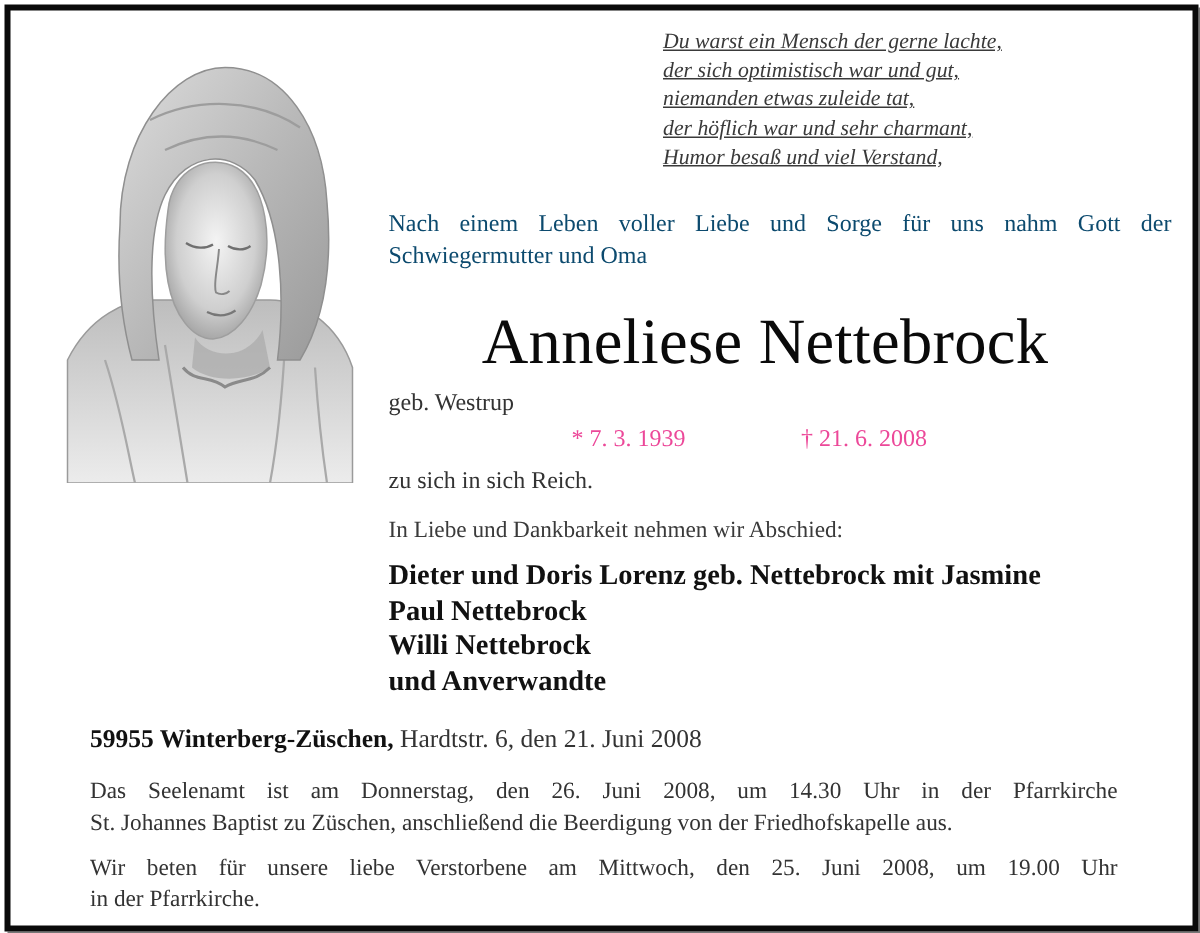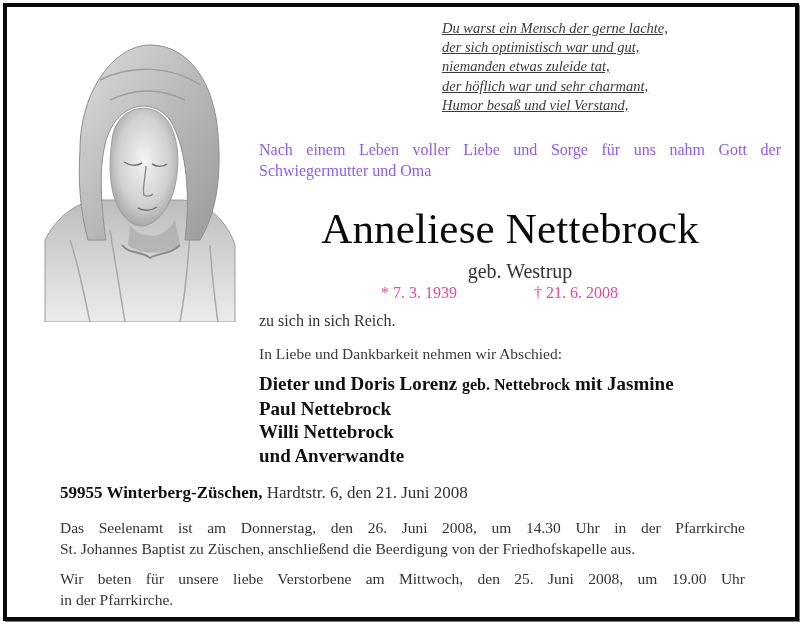--- a/index.html
+++ b/index.html
@@ -5,35 +5,35 @@
   html, body { margin: 0; padding: 0; background: #ffffff; }
   body { width: 800px; height: 622px; position: relative; overflow: hidden;
          font-family: "Liberation Serif", "DejaVu Serif", serif; color: #222; }
   .frame { position: absolute; left: 3px; top: 3px; width: 788px; height: 610px;
            border: 4px solid #0a0a0a; box-shadow: 2px 2px 0 #777; background: #fff; }
   .poem { position: absolute; left: 442px; top: 19px; font-style: italic; font-size: 14.5px;
           line-height: 19.2px; color: #3a3a3a; }
   .poem div { white-space: nowrap; text-decoration: underline; }
   .portrait { position: absolute; left: 40px; top: 40px; width: 200px; height: 282px; }
   .intro { position: absolute; left: 259px; top: 140px; width: 522px; font-size: 16px;
-           line-height: 20.5px; color: #8b5cf6; text-align: justify; }
+           line-height: 20.5px; color: #0c4a6e; text-align: justify; }
   .intro .l { white-space: nowrap; text-align-last: justify; text-align: justify; }
   .intro .l.last { text-align-last: left; }
   .name { position: absolute; left: 270px; top: 204px; width: 480px; text-align: center;
           font-weight: normal; font-size: 43px; line-height: 50px; color: #0a0a0a;
           letter-spacing: 0.2px; }
-  .nee { position: absolute; left: 259px; top: 260px; width: 522px; text-align: center;
-         font-size: 20px; color: #333; }
+  .nee { position: absolute; left: 259px; top: 260px; width: 522px; text-align: left;
+         font-size: 16px; color: #333; }
   .dates { position: absolute; top: 284px; font-size: 16px; color: #ec4899; white-space: nowrap; }
   .reich { position: absolute; left: 259px; top: 312px; font-size: 16px; color: #333; }
   .abschied { position: absolute; left: 259px; top: 345px; font-size: 15.5px; color: #3a3a3a; }
   .family { position: absolute; left: 259px; top: 372px; font-size: 19px; line-height: 23.5px;
             font-weight: bold; color: #111; }
   .family div { white-space: nowrap; }
-  .family .small { font-size: 16px; }
+  .family .small { font-size: 19px; }
   .location { position: absolute; left: 60px; top: 483px; font-size: 17px; color: #333; white-space: nowrap; }
   .location b { color: #111; }
   .para { position: absolute; left: 60px; width: 685px; font-size: 15.5px; line-height: 21px;
           color: #333; }
   .para .l { white-space: nowrap; text-align: justify; text-align-last: justify; }
   .para .l.last { text-align-last: left; }
   .p1 { top: 517px; }
   .p2 { top: 568px; }
 </style>
 </head>

